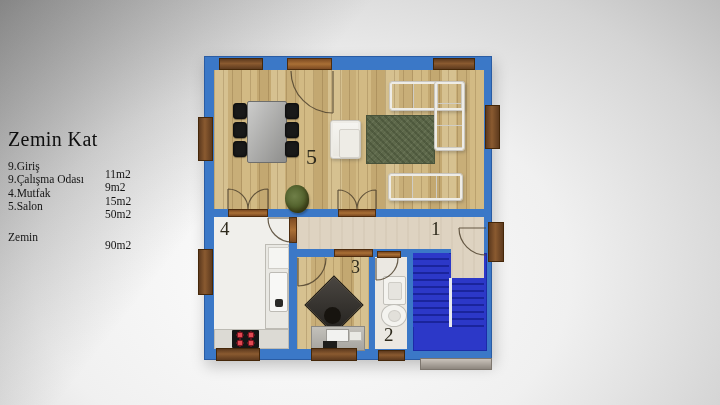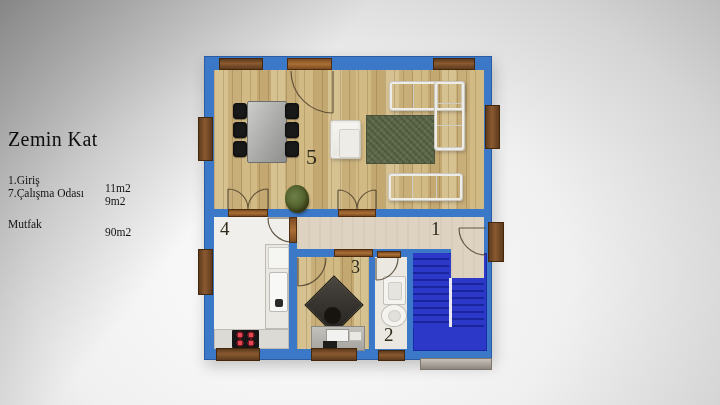--- a/index.html
+++ b/index.html
@@ -5,21 +5,21 @@
   html,body{margin:0;padding:0}
   .stage{position:relative;width:720px;height:405px;overflow:hidden;
     font-family:"Liberation Serif",serif;
     background:
       linear-gradient(128deg, rgba(25,25,25,.40) 0%, rgba(25,25,25,0) 36%),
       radial-gradient(110% 140% at 42% 68%, #fdfdfd 0%, #f0f0f0 34%, #d4d4d4 58%, #ababab 82%, #8c8c8c 100%);
   }
   .abs{position:absolute}
   
   .legend{position:absolute;left:8px;top:128px;color:#141414}
-  .legend h1{margin:0 0 23px 0;font-size:20px;font-weight:400;letter-spacing:.4px;color:#0e0e0e}
+  .legend h1{margin:0 0 9px 0;font-size:20px;font-weight:400;letter-spacing:.4px;color:#0e0e0e}
   .lrow{position:relative;width:160px;height:13.4px;font-size:11.5px;line-height:13.4px;white-space:nowrap}
   .lrow .val{position:absolute;left:97px;top:8px}
   .lrow.total{margin-top:17px}
   
   .plan{position:absolute;left:204px;top:56px;width:288px;height:304px;
     background:#3b78c7;border:1px solid #2a5ca3;box-sizing:border-box;
     box-shadow:2px 6px 14px rgba(0,0,0,.22)}
   .wood{background:
       repeating-linear-gradient(90deg, rgba(92,62,22,.20) 0 1px, rgba(0,0,0,0) 1px 9px),
       repeating-linear-gradient(90deg,#d6c190 0 14px,#c8ae78 14px 28px,#d2ba84 28px 43px,#c3a871 43px 57px)}
@@ -48,29 +48,37 @@
   svg.arcs{position:absolute;left:0;top:0;width:288px;height:304px}
 </style>
 </head>
 <body>
 
 <div class="stage">
 
   <aside class="legend">
     <h1>Zemin Kat</h1>
     <div class="lrow">
-      <span>1.Giriş</span>
+      <span>9.Giriş</span>
       <span class="val">11m2</span>
     </div>
     <div class="lrow">
-      <span>7.Çalışma Odası</span>
+      <span>9.Çalışma Odası</span>
       <span class="val">9m2</span>
     </div>
+    <div class="lrow">
+      <span>4.Mutfak</span>
+      <span class="val">15m2</span>
+    </div>
+    <div class="lrow">
+      <span>5.Salon</span>
+      <span class="val">50m2</span>
+    </div>
     <div class="lrow total">
-      <span>Mutfak</span>
+      <span>Zemin</span>
       <span class="val">90m2</span>
     </div>
   </aside>
 
   <div class="plan">
 
     <div class="abs wood" style="left:9px;top:13px;width:270px;height:139px"></div>
     <div class="abs whitefloor" style="left:9px;top:160px;width:75px;height:132px"></div>
     <div class="abs beige" style="left:92px;top:160px;width:187px;height:32px"></div>
     <div class="abs wood" style="left:92px;top:200px;width:72px;height:92px"></div>

